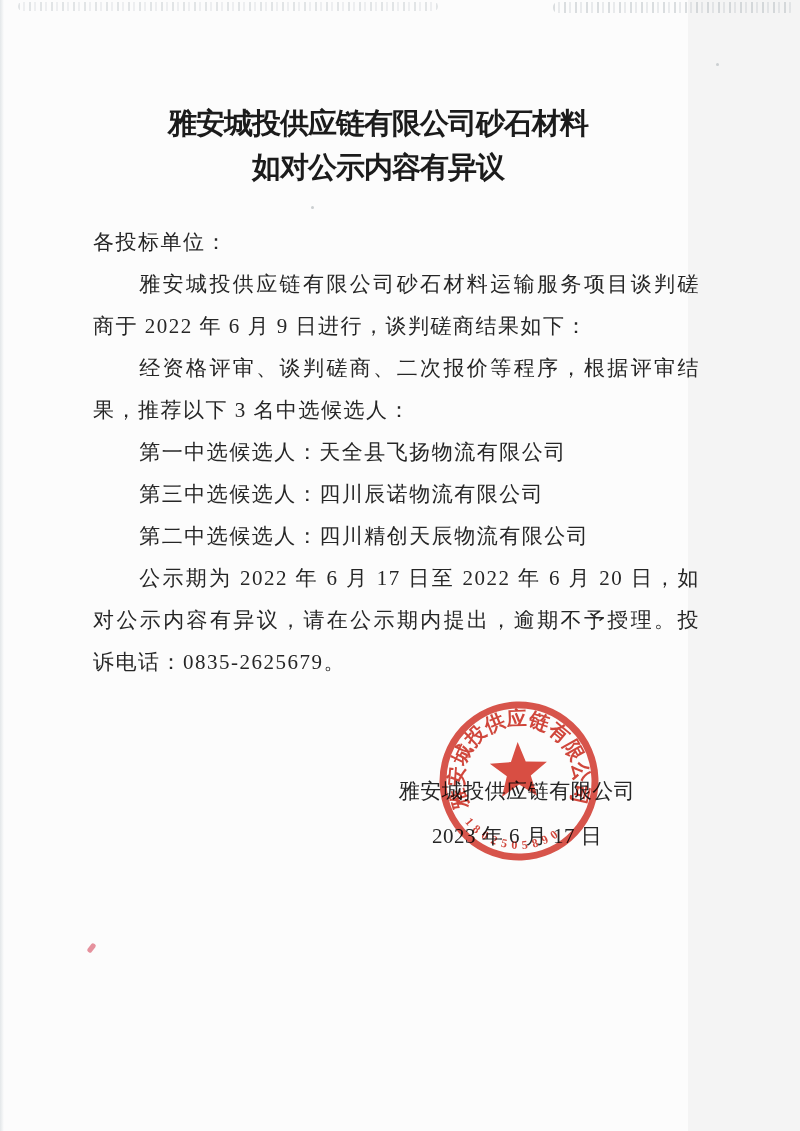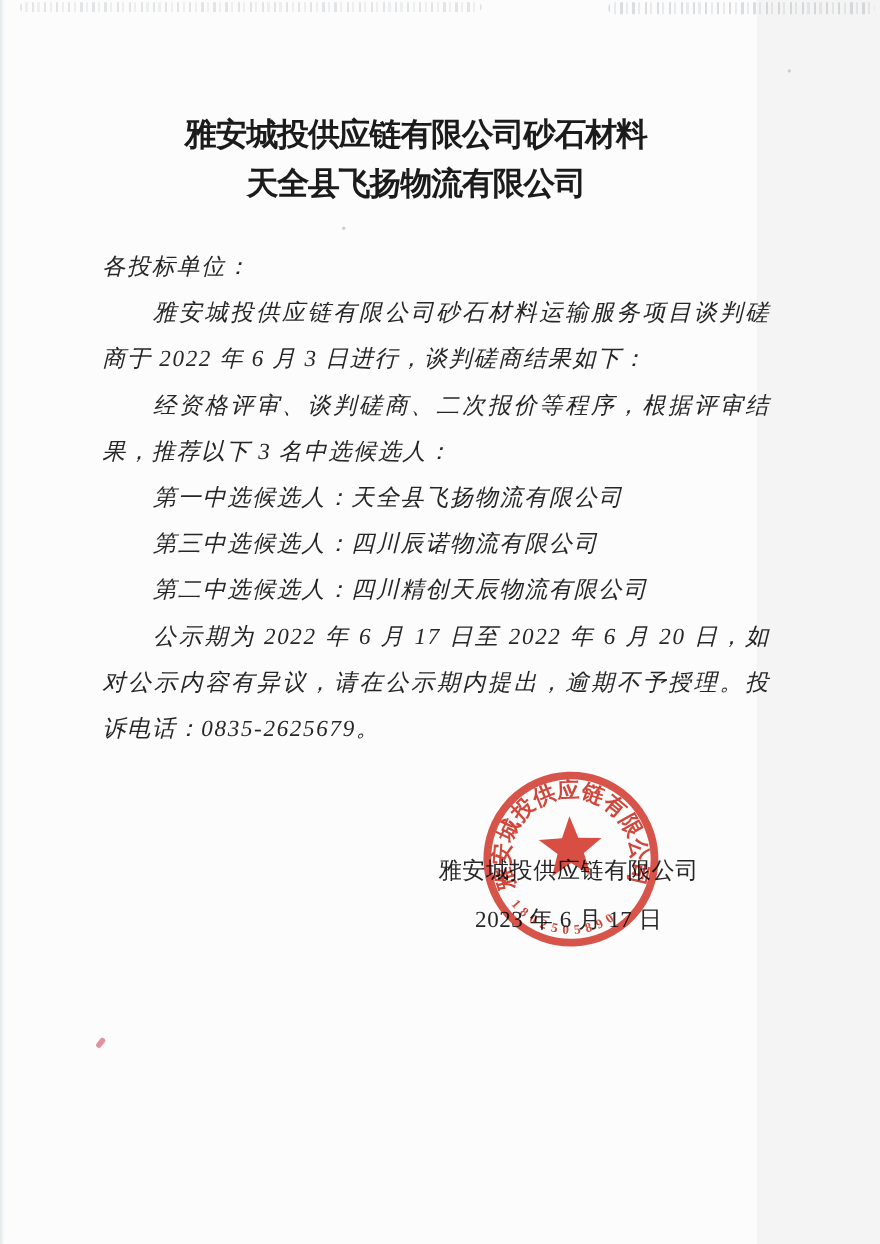--- a/index.html
+++ b/index.html
@@ -34,21 +34,21 @@
   .title{
     position:absolute;left:75px;top:101px;width:606px;
     text-align:center;
     font-family:"Liberation Sans","DejaVu Sans",sans-serif;
     font-weight:700;font-size:29px;line-height:44px;
     color:#1b1b1b;letter-spacing:-1px;
   }
   
   .body-text{
     position:absolute;left:93px;top:221px;width:607px;
-    font-size:21px;line-height:42px;color:#262626;letter-spacing:1.5px;font-style:italic;
+    font-size:21px;line-height:42px;color:#262626;letter-spacing:1.5px;
   }
   .body-text p{margin:0;text-align:justify;}
   .indent{text-indent:2.2em;}
 
   
   .signature{
     position:absolute;left:388px;top:769px;width:258px;
     text-align:center;font-size:21px;line-height:45px;
     color:#262626;letter-spacing:.5px;
   }
@@ -73,26 +73,26 @@
 
   <div class="page-edge-left"></div>
   <div class="scan-noise noise-left"></div>
   <div class="scan-noise noise-right"></div>
   <div class="speck speck-red"></div>
   <div class="speck speck-gray1"></div>
   <div class="speck speck-gray2"></div>
 
   <div class="title">
     <div>雅安城投供应链有限公司砂石材料</div>
-    <div>天全县飞扬物流有限公司</div>
+    <div>如对公示内容有异议</div>
   </div>
 
   <div class="body-text">
     <p>各投标单位：</p>
-    <p class="indent">雅安城投供应链有限公司砂石材料运输服务项目谈判磋商于 2022 年 6 月 3 日进行，谈判磋商结果如下：</p>
+    <p class="indent">雅安城投供应链有限公司砂石材料运输服务项目谈判磋商于 2022 年 6 月 9 日进行，谈判磋商结果如下：</p>
     <p class="indent">经资格评审、谈判磋商、二次报价等程序，根据评审结果，推荐以下 3 名中选候选人：</p>
     <p class="indent">第一中选候选人：天全县飞扬物流有限公司</p>
     <p class="indent">第三中选候选人：四川辰诺物流有限公司</p>
     <p class="indent">第二中选候选人：四川精创天辰物流有限公司</p>
     <p class="indent">公示期为 2022 年 6 月 17 日至 2022 年 6 月 20 日，如对公示内容有异议，请在公示期内提出，逾期不予授理。投诉电话：0835-2625679。</p>
   </div>
 
   <div class="signature">
     <div>雅安城投供应链有限公司</div>
     <div>2023 年 6 月 17 日</div>

